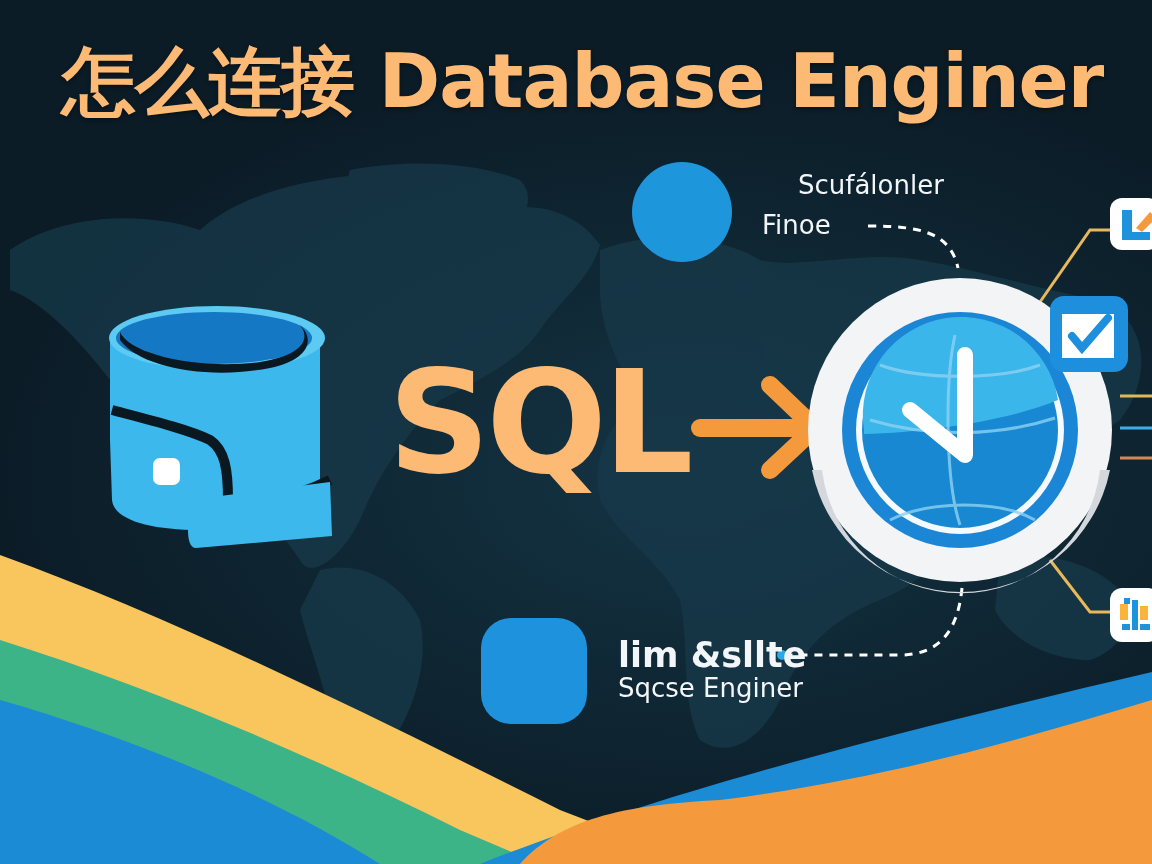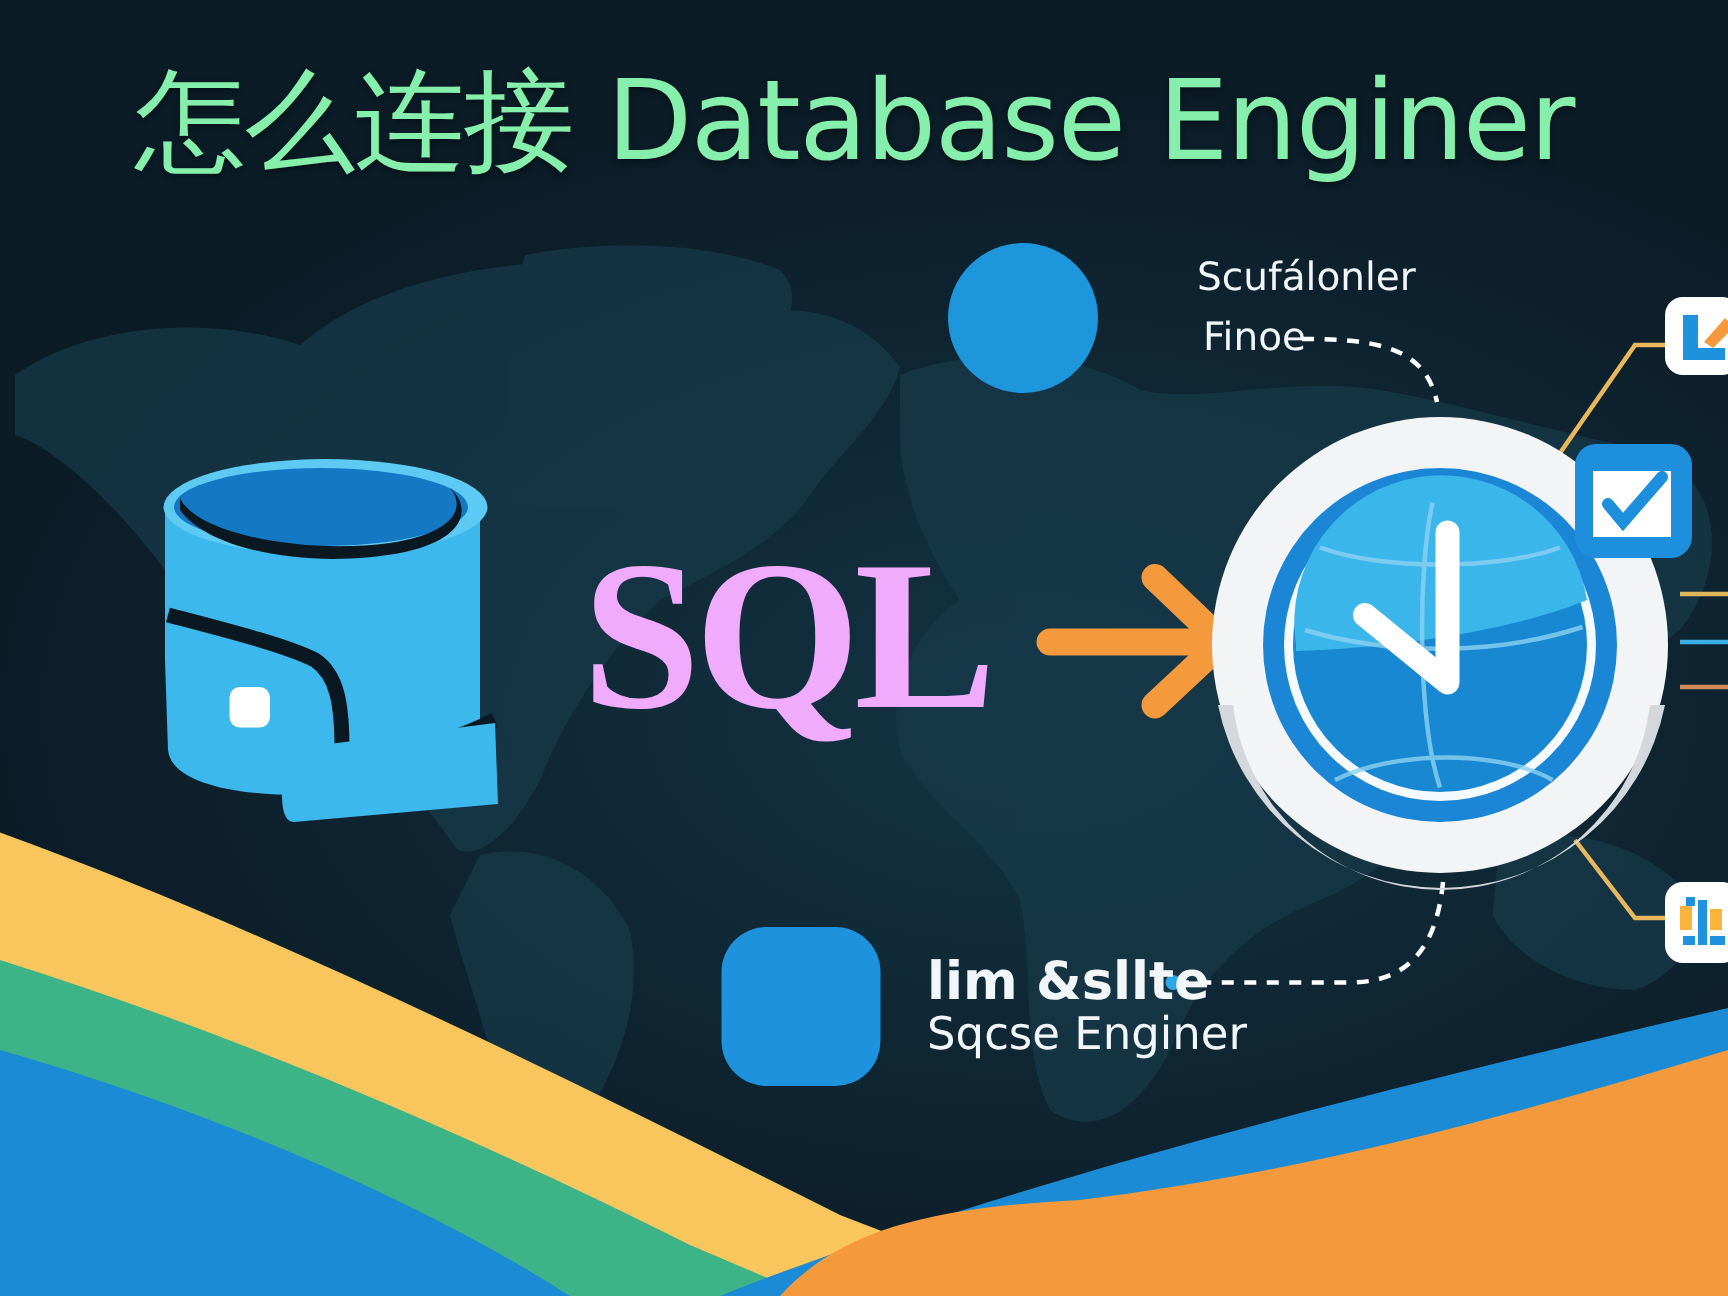--- a/index.html
+++ b/index.html
@@ -9,36 +9,35 @@
     font-family:"DejaVu Sans", "Liberation Sans", sans-serif;
   }
   .bg-grad {
     position:absolute; inset:0;
     background:
       radial-gradient(ellipse 700px 420px at 60% 55%, #143444 0%, #0f2633 55%, #0b1c27 100%);
   }
   svg.layer { position:absolute; left:0; top:0; }
   .title {
     position:absolute; left:62px; top:44px;
-    color:#86efac; font-weight:normal; font-size:74px; letter-spacing:-1px;
+    color:#fdba74; font-weight:bold; font-size:74px; letter-spacing:-1px;
     white-space:nowrap; line-height:1;
     text-shadow:0 2px 4px rgba(0,0,0,0.4);
-    margin-left:28px;
   }
   .sql-text {
     position:absolute; left:388px; top:352px;
-    color:#f0abfc; font-weight:bold; font-size:142px; line-height:1; letter-spacing:-4px;font-family:Liberation Serif, serif;
+    color:#fdba74; font-weight:bold; font-size:142px; line-height:1; letter-spacing:-4px;
   }
   .label {
     position:absolute; color:#f2f6f8; white-space:nowrap; line-height:1;
   }
   .lbl-top1 { left:762px; top:172px; font-size:26px;margin-left:36px; }
-  .lbl-top2 { left:762px; top:212px; font-size:26px;margin-left:40px; }
+  .lbl-top2 { left:762px; top:212px; font-size:26px; }
   .lbl-bot1 { left:618px; top:638px; font-size:35px; font-weight:bold; }
-  .lbl-bot2 { left:618px; top:675px; font-size:30px; }
+  .lbl-bot2 { left:618px; top:675px; font-size:26px; }
   .ico-circle {
     position:absolute; left:632px; top:162px; width:100px; height:100px;
     border-radius:50%; background:#1e96dc;
   }
   .ico-app {
     position:absolute; left:481px; top:618px; width:106px; height:106px;
     border-radius:30px; background:#1e92dc;
   }
   .side-tile {
     position:absolute; background:#ffffff; border-radius:12px;

